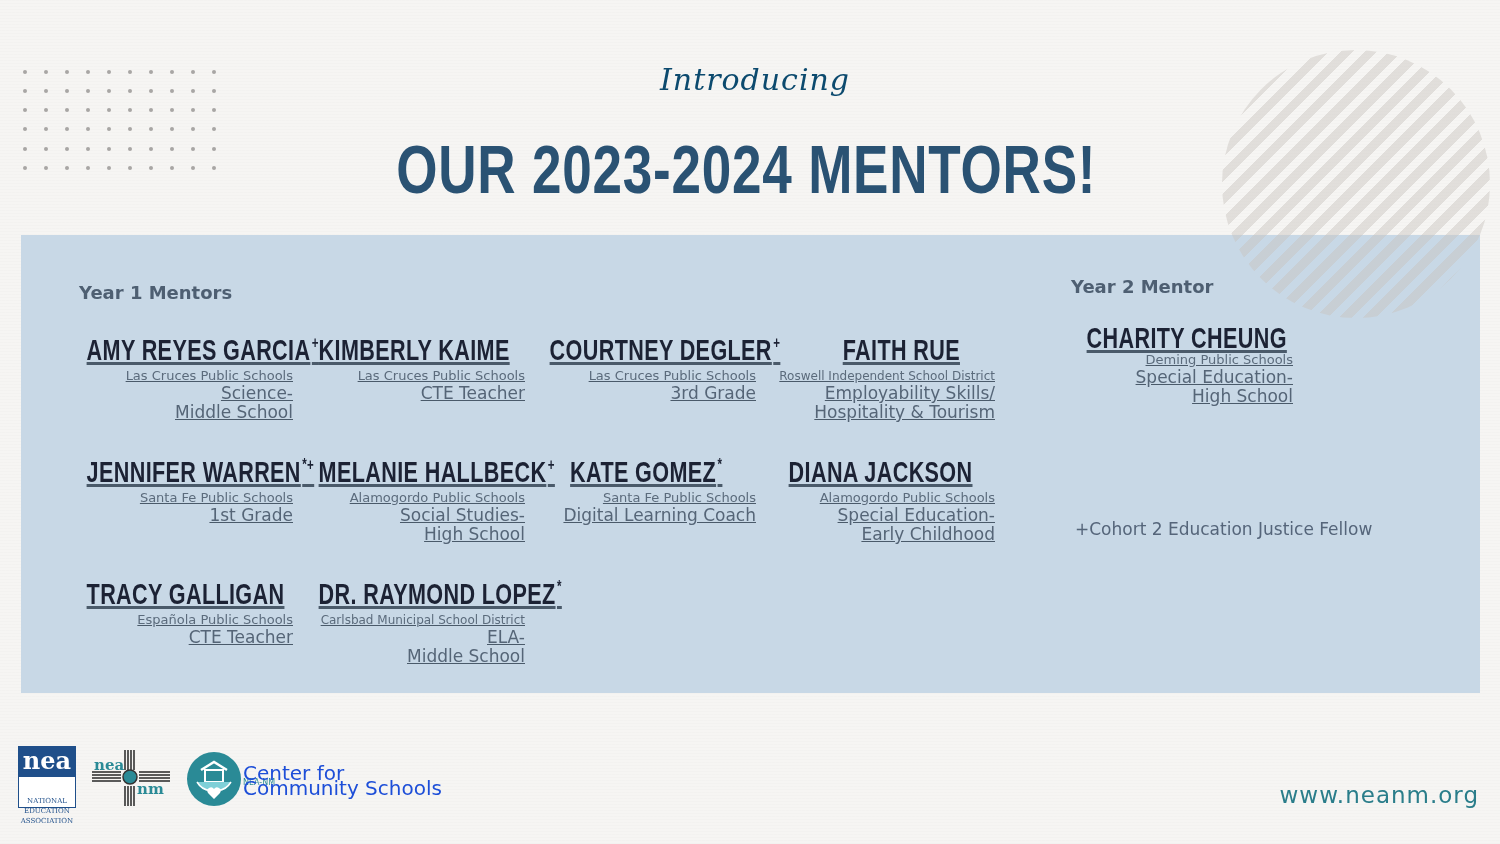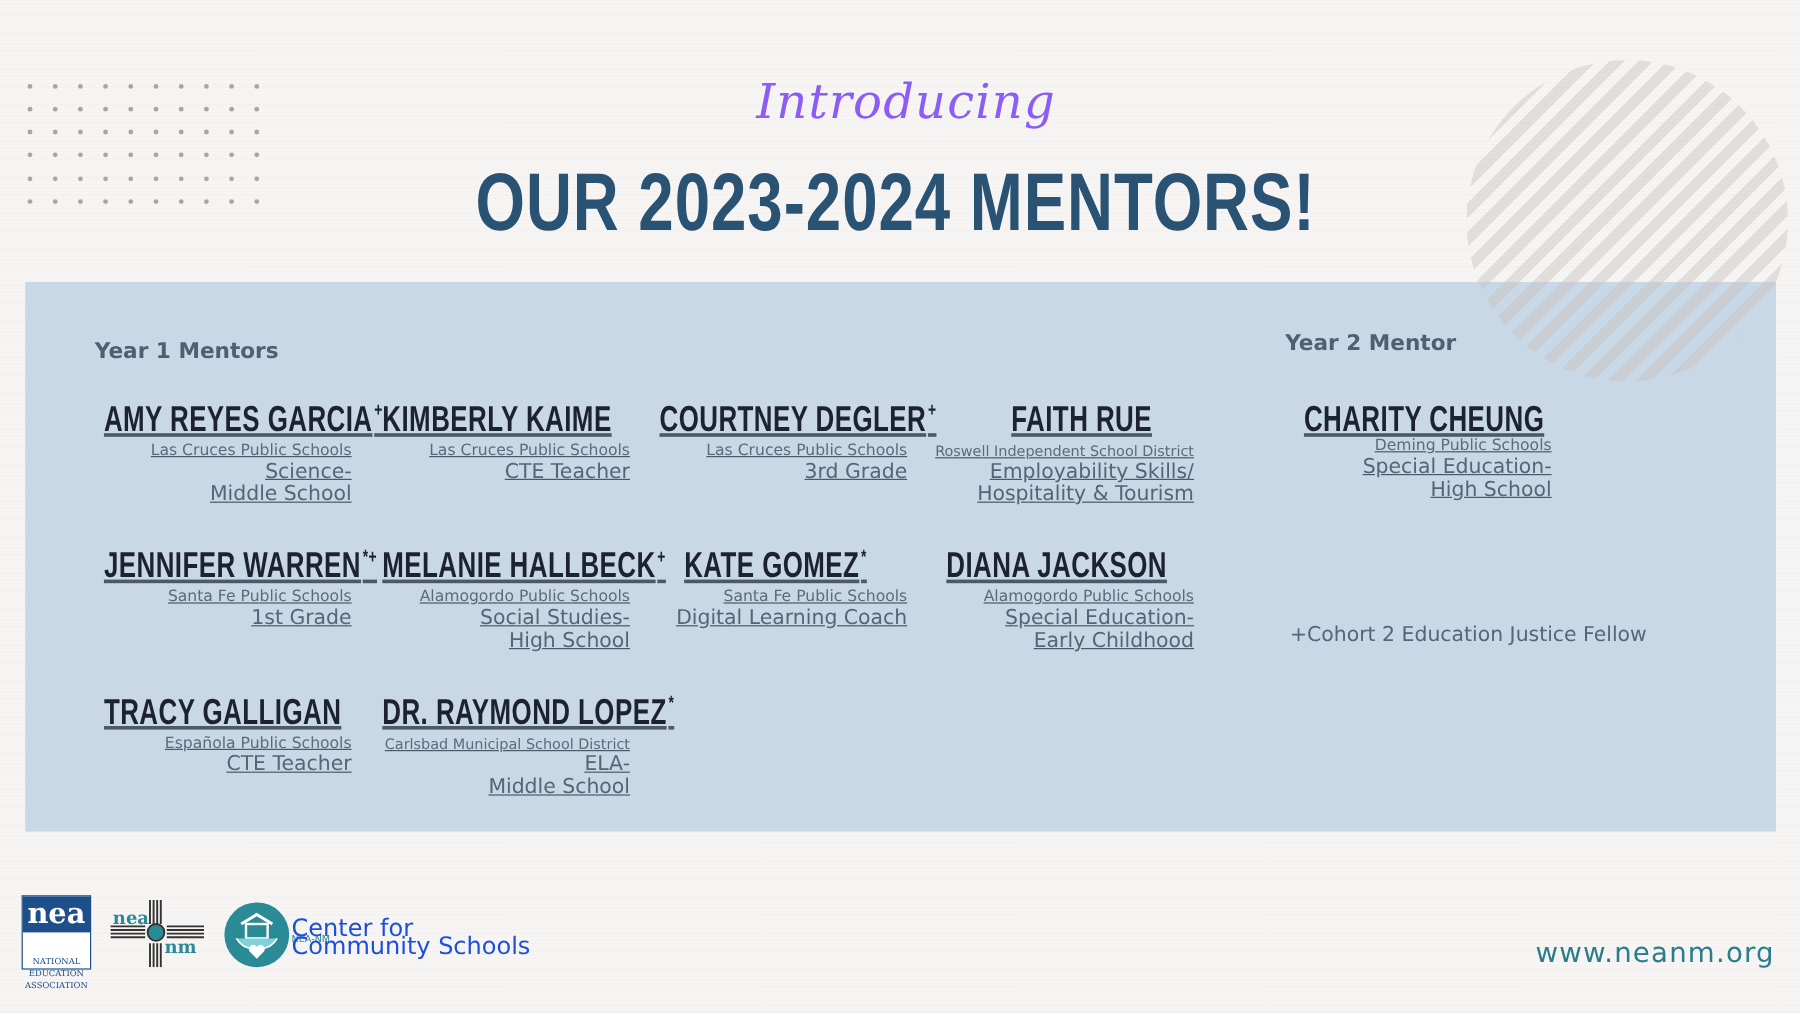--- a/index.html
+++ b/index.html
@@ -22,22 +22,22 @@
   .dot-grid span {
     width: 4px; height: 4px; border-radius: 50%;
     background: #a8a6a4;
   }
   
   .intro {
     position: absolute; left: 0; width: 100%; top: 62px;
     text-align: center;
     font-family: "DejaVu Serif", serif;
     font-style: italic;
-    font-size: 40px;
-    color: #8b5cf6;
+    font-size: 30px;
+    color: #0c4a6e;
     letter-spacing: 1px;
     font-weight: 300;
     padding-left: 10px;
   }
   .title {
     position: absolute; left: 0; width: 100%; top: 130px;
     text-align: center;
     font-family: "Liberation Sans", sans-serif;
     font-weight: bold;
     font-size: 68px;
@@ -255,21 +255,21 @@
   <span class="district">Las Cruces Public Schools</span>
   <span class="role">3rd Grade</span>
 </div>
 <div class="mentor" style="left:755px; top:326px;">
   <span class="name"><span>FAITH RUE</span><sup></sup></span>
   <span class="district small">Roswell Independent School District</span>
   <span class="role">Employability Skills/</span>
   <span class="role">Hospitality &amp; Tourism</span>
 </div>
 
-<div class="mentor" style="left:1053px; top:326px;">
+<div class="mentor" style="left:1053px; top:314px;">
   <span class="name"><span>CHARITY CHEUNG</span><sup></sup></span>
   <span class="district" style="margin-top:-3px;">Deming Public Schools</span>
   <span class="role">Special Education-</span>
   <span class="role">High School</span>
 </div>
 
 <div class="mentor" style="left:53px; top:448px;">
   <span class="name"><span>JENNIFER WARREN</span><sup>*+</sup></span>
   <span class="district">Santa Fe Public Schools</span>
   <span class="role">1st Grade</span>

